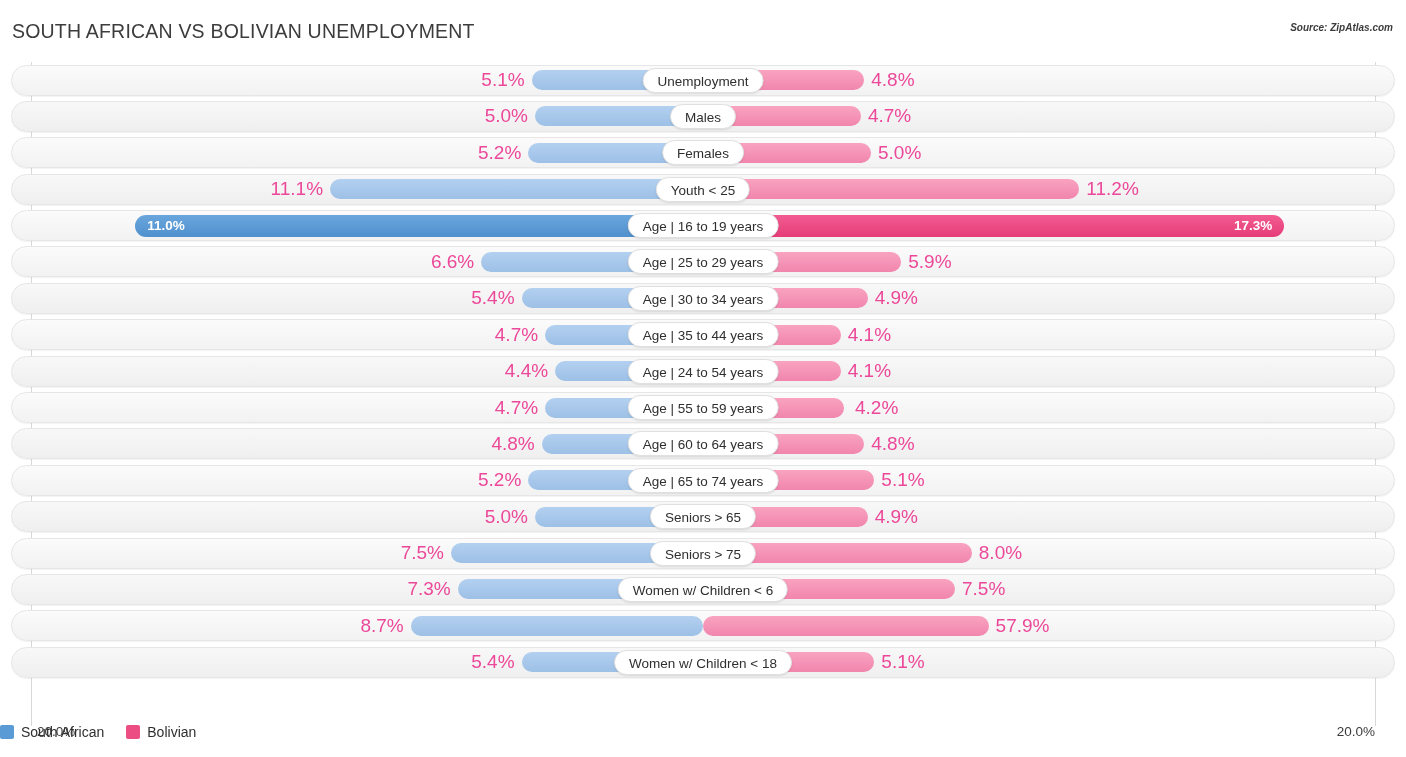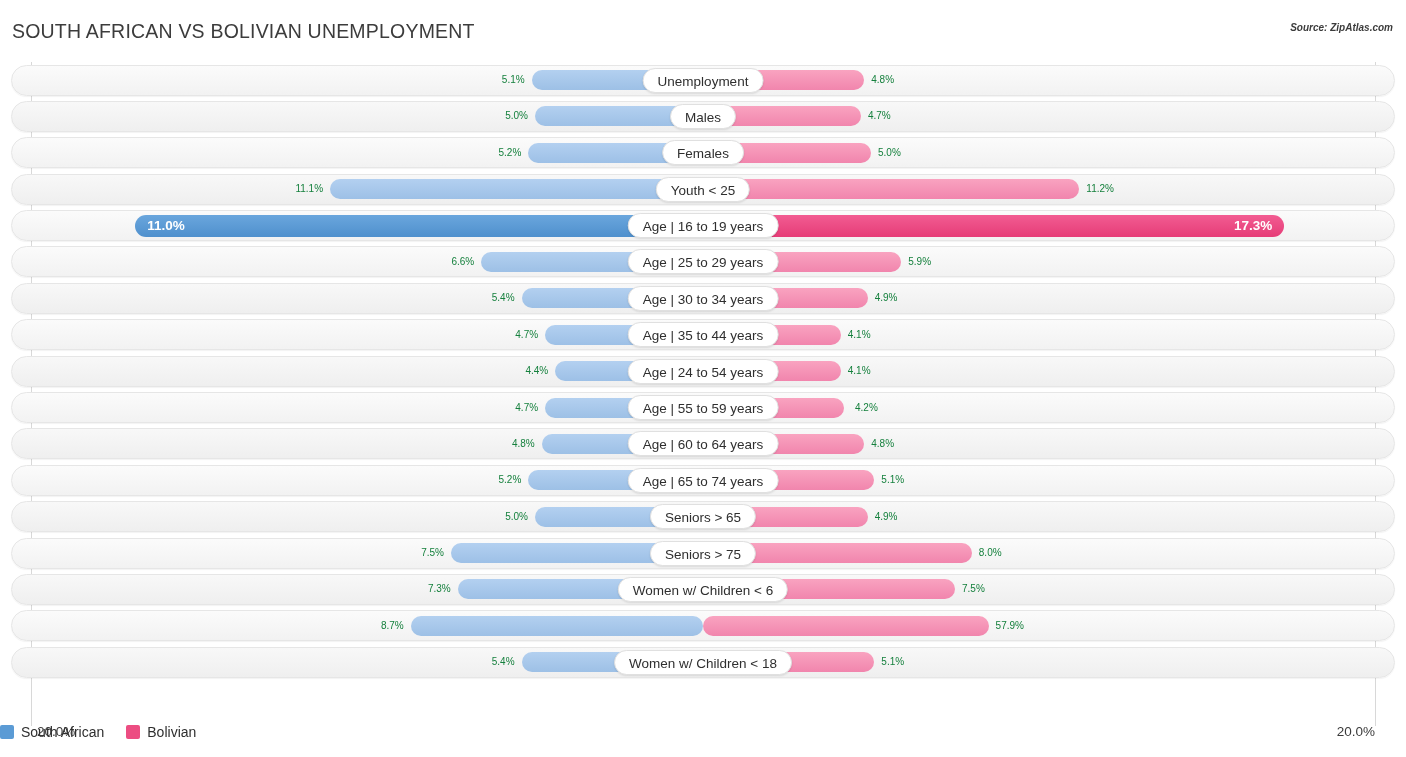--- a/index.html
+++ b/index.html
@@ -63,21 +63,21 @@
   .bar.left.c-normal  { background: linear-gradient(#b3d0f0, #9dc0e6); }
   .bar.right.c-normal { background: linear-gradient(#f9a3c0, #f185ad); }
   .bar.left.c-hi      { background: linear-gradient(#6aa6dd, #4f90cd); }
   .bar.right.c-hi     { background: linear-gradient(#f25c92, #e63c77); }
 
   .row.hi .bar { top: 7px; height: 22px; border-radius: 11px; }
 
   
   .val {
     position: absolute; top: 0; height: 36.4px; line-height: 36.4px;
-    font-size: 10px; color: #15803d; white-space: nowrap;
+    font-size: 19px; color: #ec4899; white-space: nowrap;
   }
   .val.left  { text-align: right; }
   .val.right { text-align: left; }
 
   
   .val.inside {
     color: #ffffff; font-weight: bold; font-size: 13.5px;
   }
 
   

